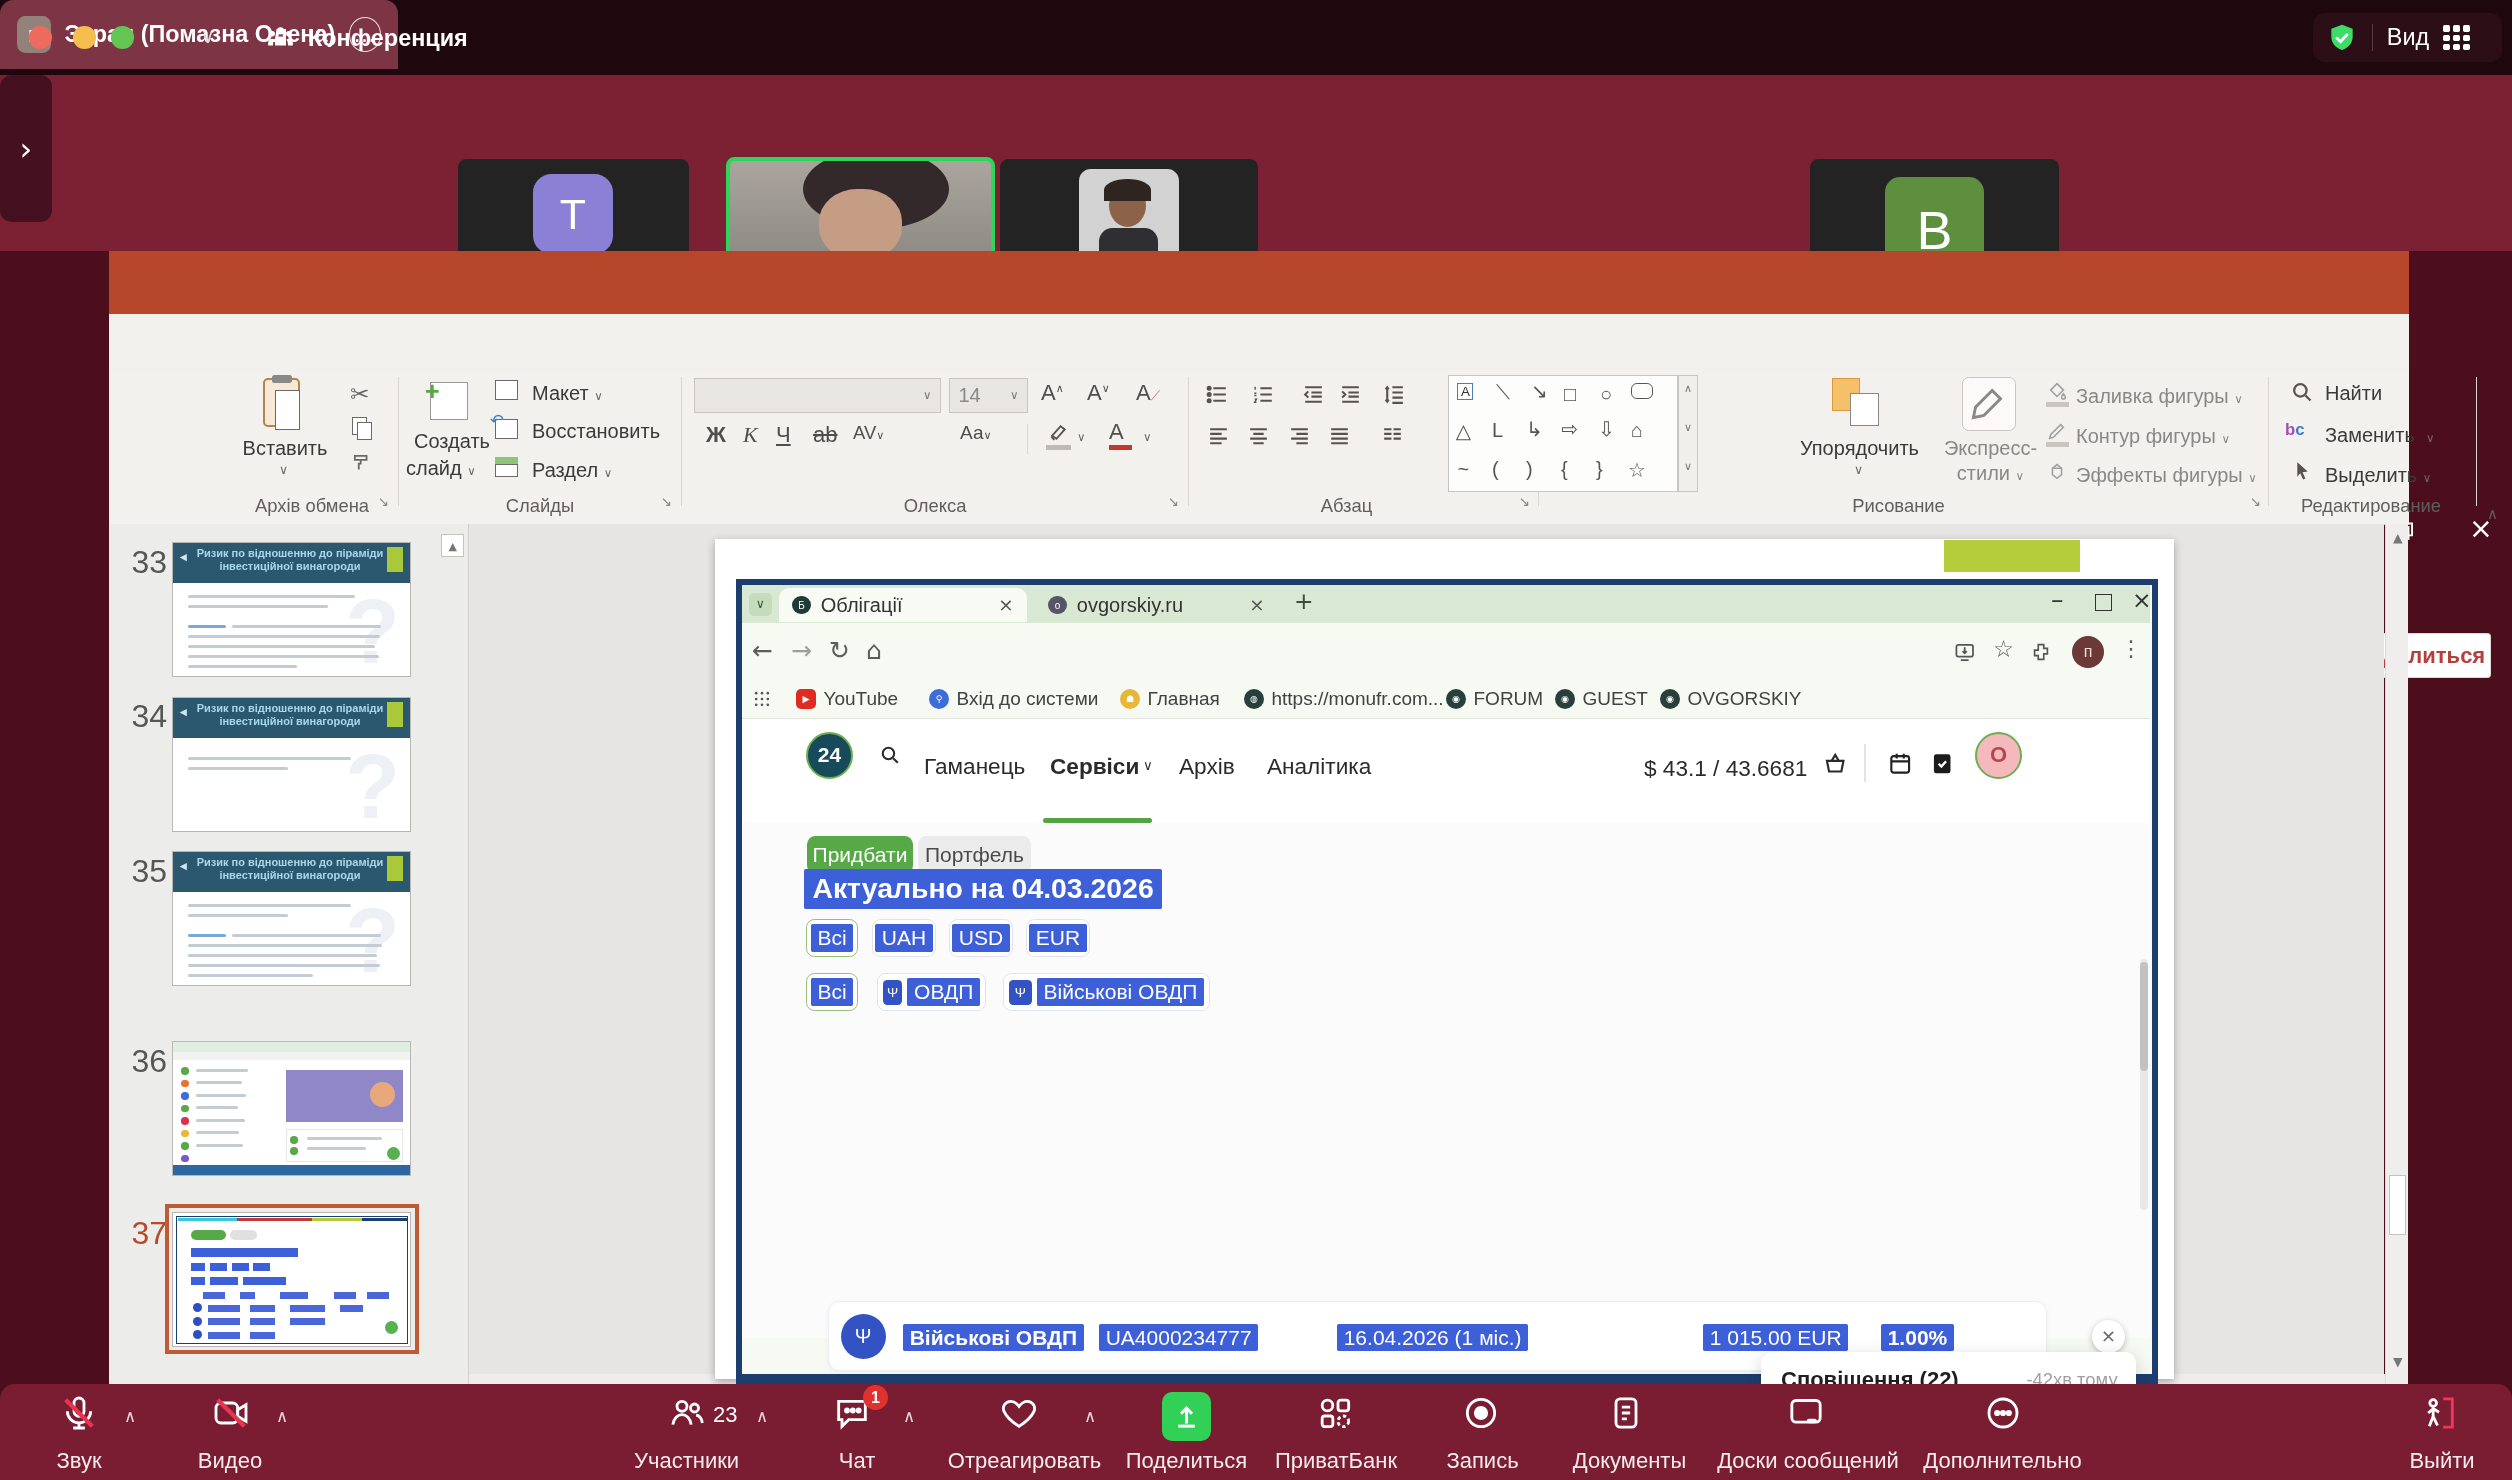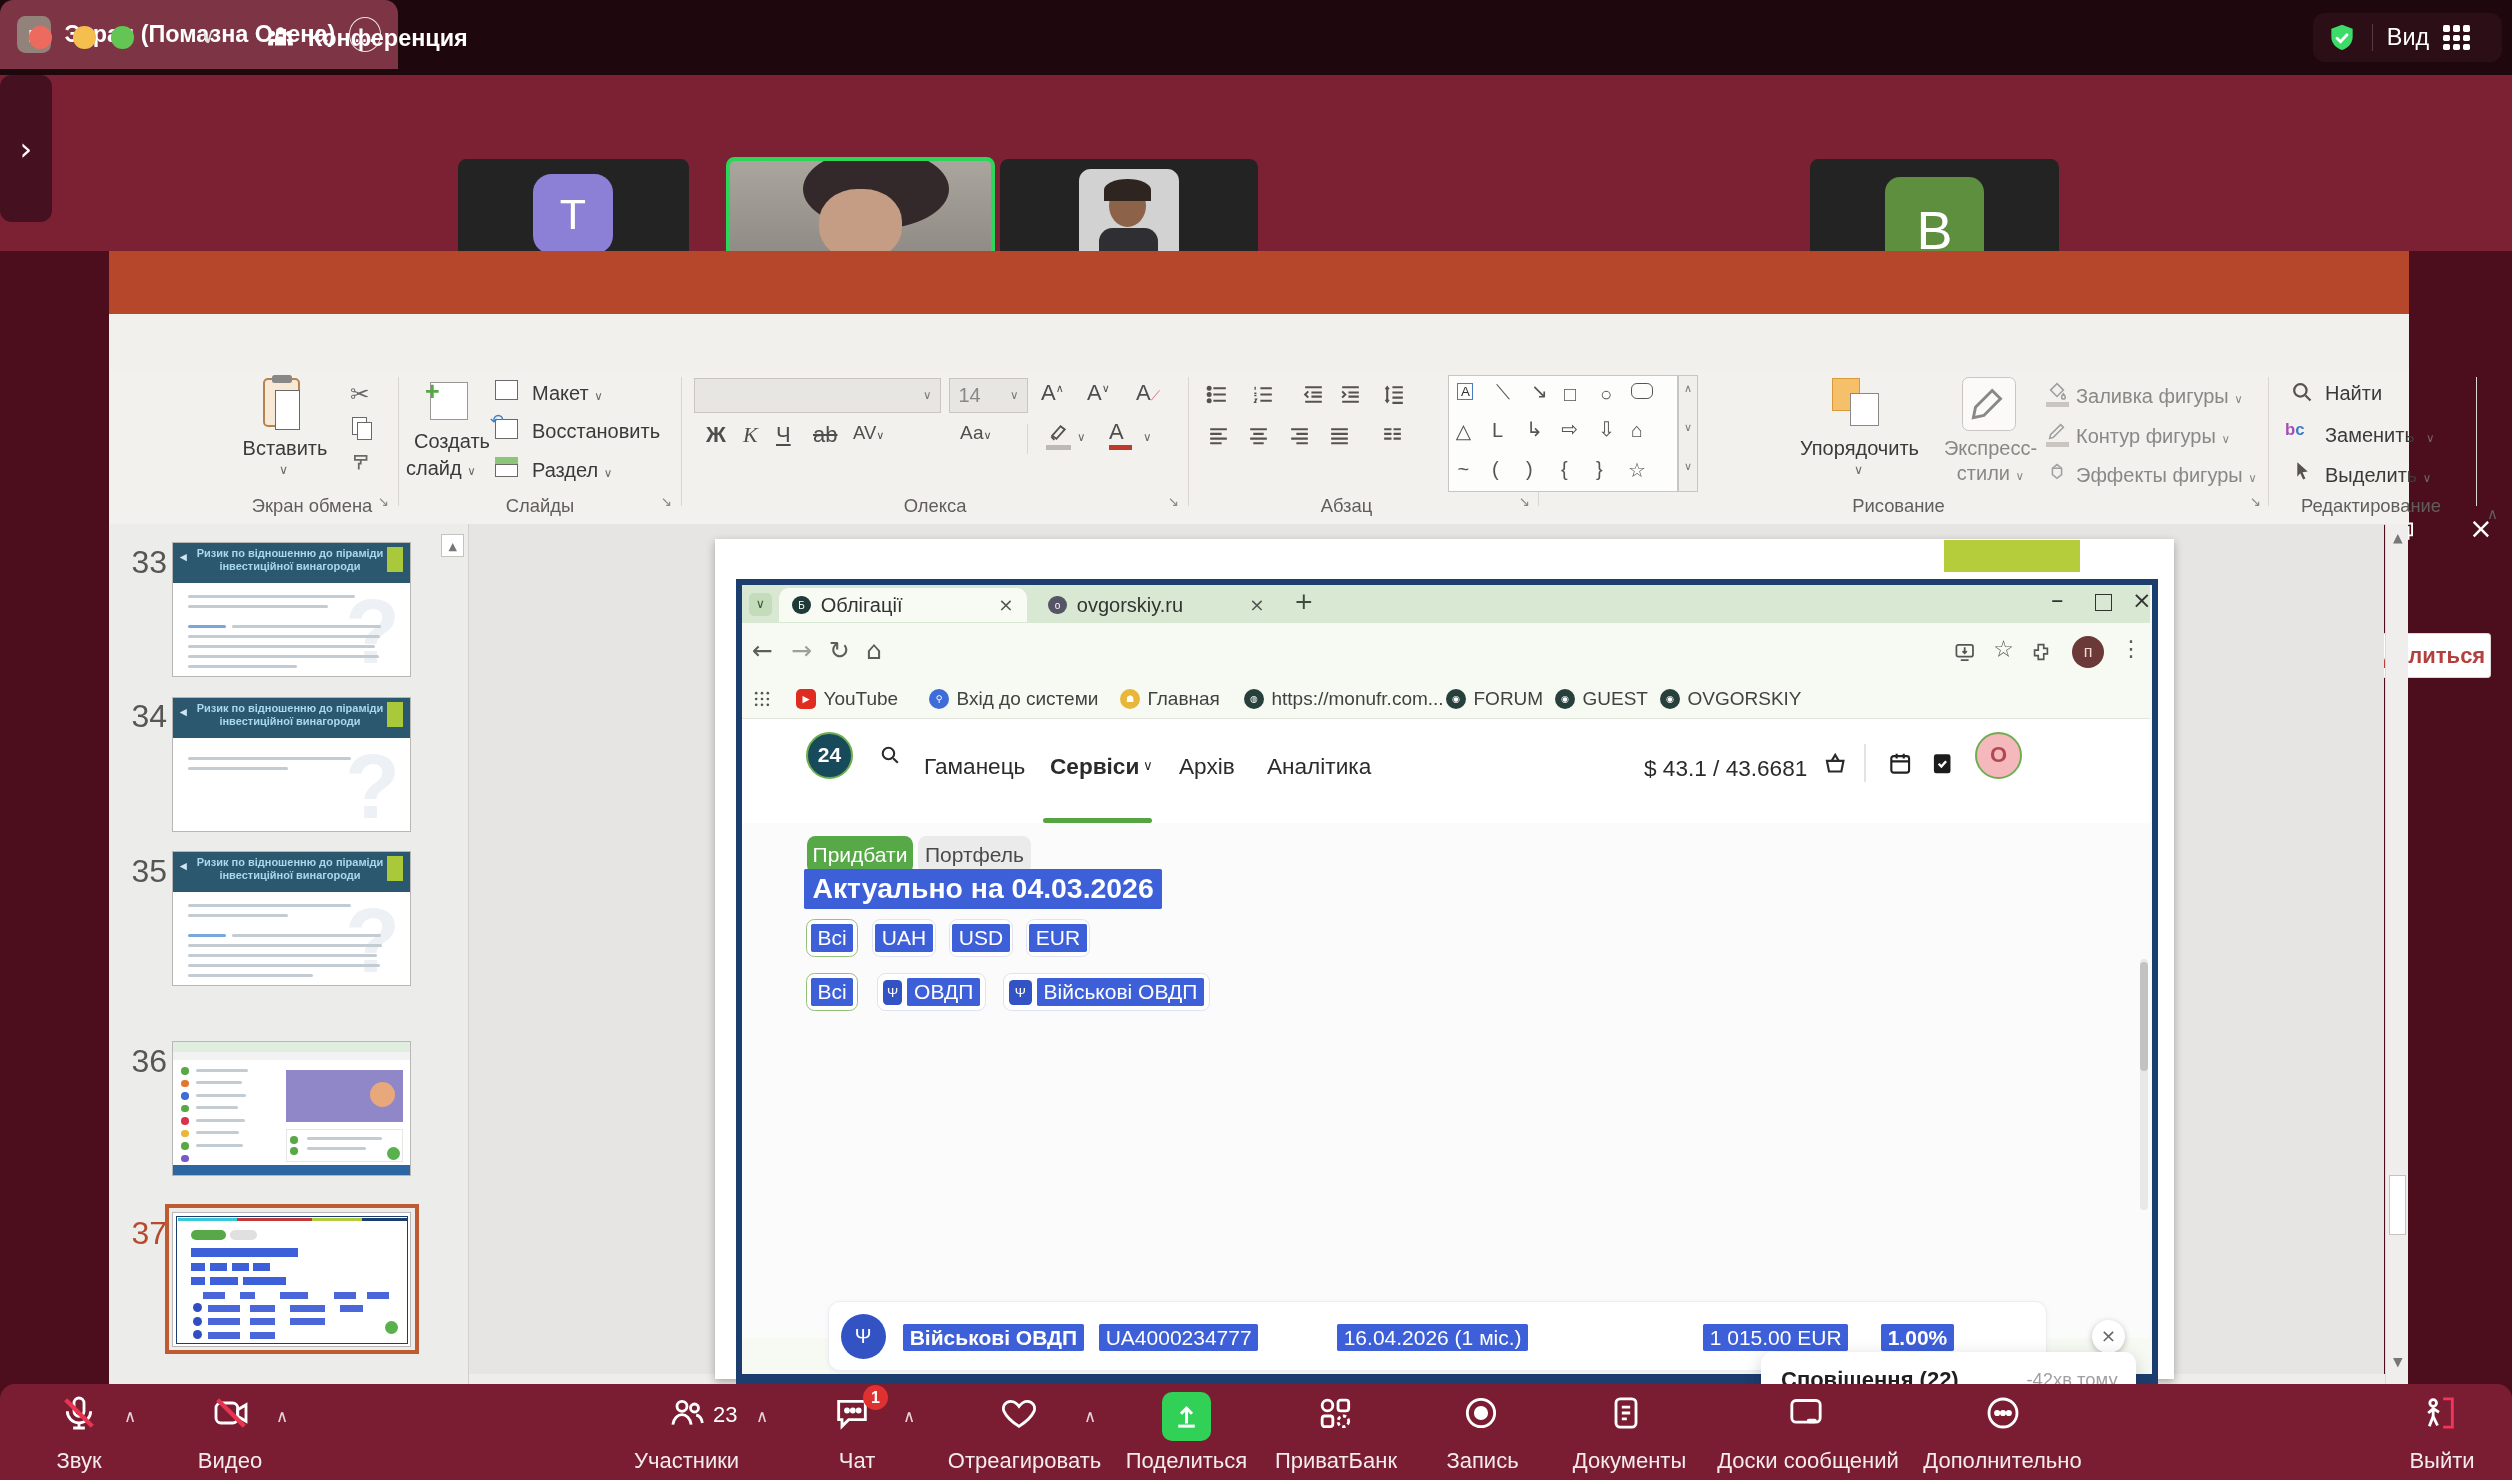--- a/index.html
+++ b/index.html
@@ -310,21 +310,21 @@
     <span class="rsm ic" style="left:241px;top:13.4px;color:#6b6967;font-size:23.4px">✂</span>
     <span class="st" style="left:243px;top:47px">
         <span style="display:block;width:15px;height:18.4px;border:1.7px solid #6b6967;background:#fff"></span>
         <span style="display:block;width:15px;height:18.4px;border:1.7px solid #6b6967;background:#fff;margin:-13.4px 0 0 5px"></span>
       </span>
     <span class="st" style="left:241px;top:82px">
         <svg width="23.4" height="23.4" viewBox="0 0 24 24" fill="none" stroke="#6b6967" stroke-width="1.8">
           <path d="M5 4h12v4H5zM11 8v4h-2v6"></path>
         </svg>
       </span>
-    <div class="glabel" style="left:125px;width:156px">Экран обмена</div>
+    <div class="glabel" style="left:125px;width:156px">Архів обмена</div>
     <span class="dl ic" style="left:269px">↘</span>
 
     <div class="st" style="left:316px;top:8.4px;width:47px;height:47px">
       <div style="position:absolute;left:5px;top:3.3px;width:38px;height:38px;border:1.7px solid #9a9894;background:#fff"></div>
       <div style="position:absolute;left:0;top:-1.7px;color:#56a846;font-size:25px;font-weight:bold">+</div>
     </div>
     <div class="rsm" style="left:297px;top:60px;width:92px;text-align:center">Создать</div>
     <div class="rsm" style="left:297px;top:87px;width:92px;text-align:left"><span>слайд</span> <span class="ic" style="font-size:11.7px;color:#6b6967">∨</span></div>
     <span class="st" style="left:386px;top:10px">
         <span style="display:block;width:23.4px;height:20px;border:1.7px solid #6b6967;background:#fff"></span>

